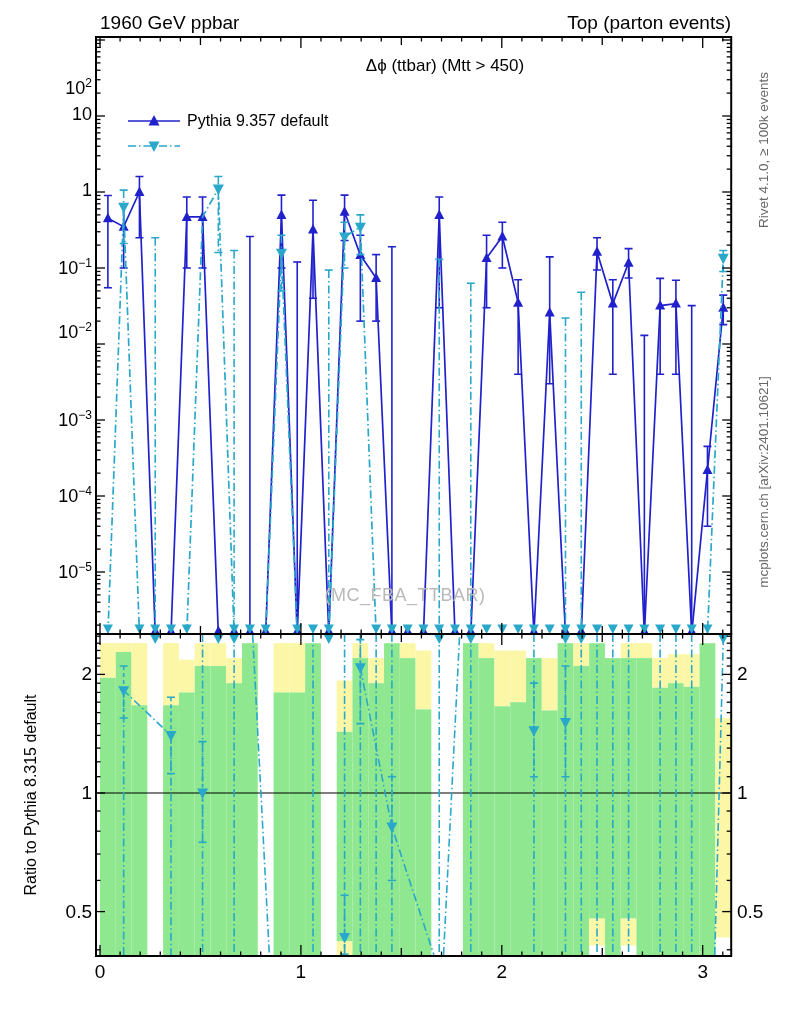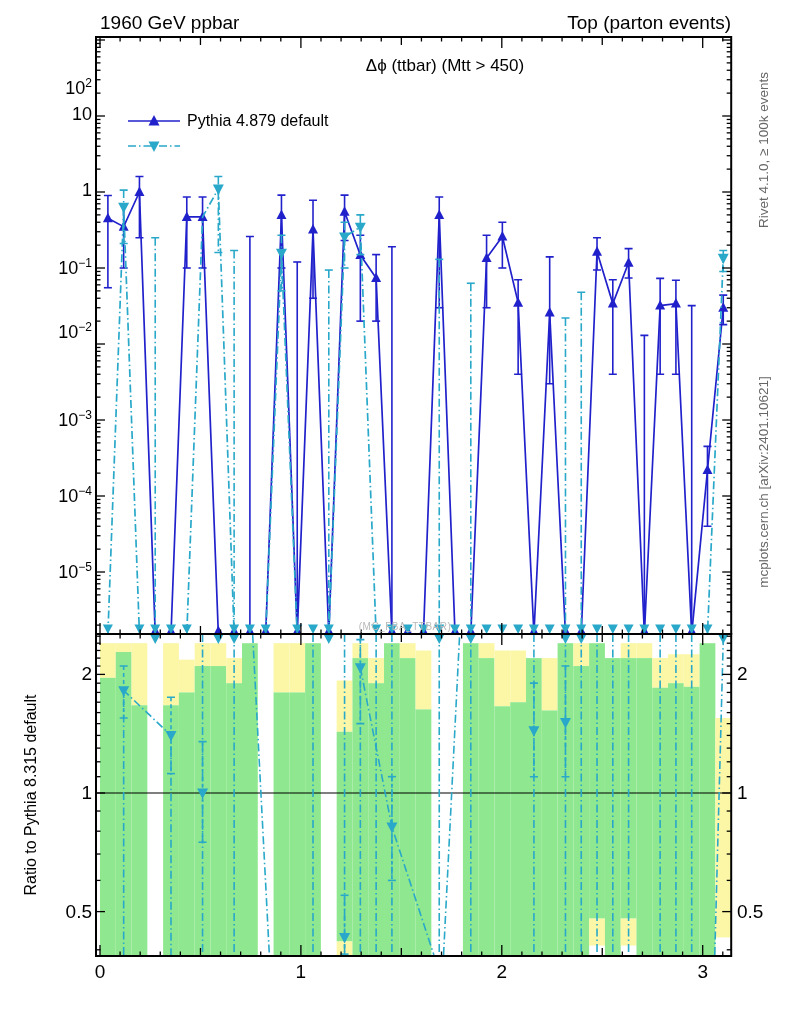--- a/index.html
+++ b/index.html
@@ -7,21 +7,21 @@
         font-family:Liberation Sans, sans-serif;color:#000;}
   svg{position:absolute;left:0;top:0;}
   .hdr{position:absolute;top:12px;font-size:19px;white-space:nowrap;}
   .hdr.left{left:100px;}
   .hdr.right{right:55px;text-align:right;}
   .title{position:absolute;left:413px;top:56px;transform:translateX(-50%);font-size:17px;white-space:nowrap;margin-left:32px;}
   .legend-label{position:absolute;left:187px;font-size:16px;white-space:nowrap;}
   .legend-label.l0{top:112px;}
   .legend-label.l1{top:137px;}
   .watermark{position:absolute;left:405px;top:585px;transform:translateX(-50%);
-             font-size:10px;color:#b9b9b9;letter-spacing:.5px;white-space:nowrap;margin-top:36px;}
+             font-size:18px;color:#b9b9b9;letter-spacing:.5px;white-space:nowrap;}
   .cap{position:absolute;left:756px;font-size:13.5px;color:#666;white-space:nowrap;
        transform:rotate(-90deg) translateX(-50%);transform-origin:0 0;}
   .cap.top{top:150px;}
   .cap.bot{top:482px;}
   .ratio-ylabel{position:absolute;left:22px;top:795px;font-size:16px;white-space:nowrap;
        transform:rotate(-90deg) translateX(-50%);transform-origin:0 0;}
   .ytick{position:absolute;right:694px;font-size:18px;white-space:nowrap;text-align:right;}
   .ytick sup{font-size:12px;}
   .rtick-l{position:absolute;right:694px;font-size:19px;white-space:nowrap;}
   .rtick-r{position:absolute;left:737px;font-size:19px;white-space:nowrap;}
@@ -688,21 +688,21 @@
       <g>
         <line x1="128" y1="121" x2="180" y2="121" stroke="#2121cc" stroke-width="1.7"></line>
         <polygon points="154,114.95 148.5,125.4 159.5,125.4" fill="#2121cc"></polygon>
         <line x1="128" y1="146" x2="180" y2="146" stroke="#29a8c9" stroke-width="1.7" stroke-dasharray="8 3 1.5 3"></line>
         <polygon points="154,152.05 148.5,141.6 159.5,141.6" fill="#29a8c9"></polygon>
       </g>
     </svg>
   <div class="hdr left">1960 GeV ppbar</div>
   <div class="hdr right">Top (parton events)</div>
   <div class="title">Δϕ (ttbar) (Mtt &gt; 450)</div>
-  <div class="legend-label l0">Pythia 4.879 default</div>
+  <div class="legend-label l0">Pythia 9.357 default</div>
   <div class="watermark">(MC_FBA_TTBAR)</div>
   <div class="cap top">Rivet 4.1.0, ≥ 100k events</div>
   <div class="cap bot">mcplots.cern.ch [arXiv:2401.10621]</div>
   <div class="ratio-ylabel">Ratio to Pythia 8.315 default</div>
   <div id="labels">
       <div class="ytick" style="top: 28px; margin-top: 48px;">10<sup>2</sup></div>
       <div class="ytick" style="top: 104px;">10</div>
       <div class="ytick" style="top: 180px;">1</div>
       <div class="ytick" style="top: 256px;">10<sup>−1</sup></div>
       <div class="ytick" style="top: 320px;">10<sup>−2</sup></div>

